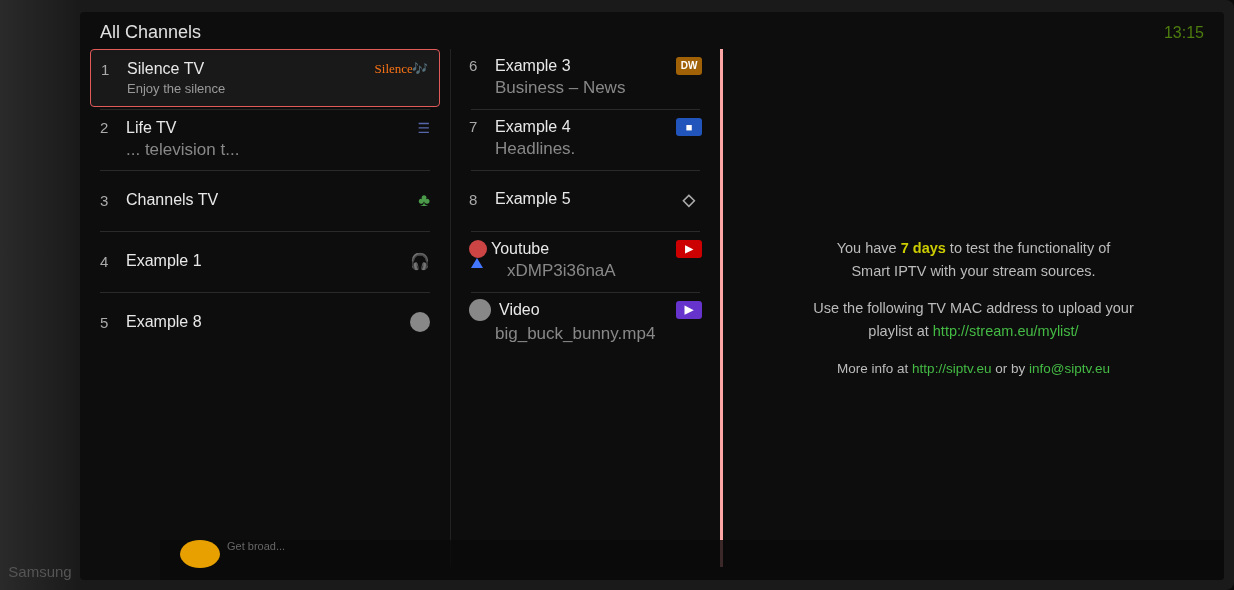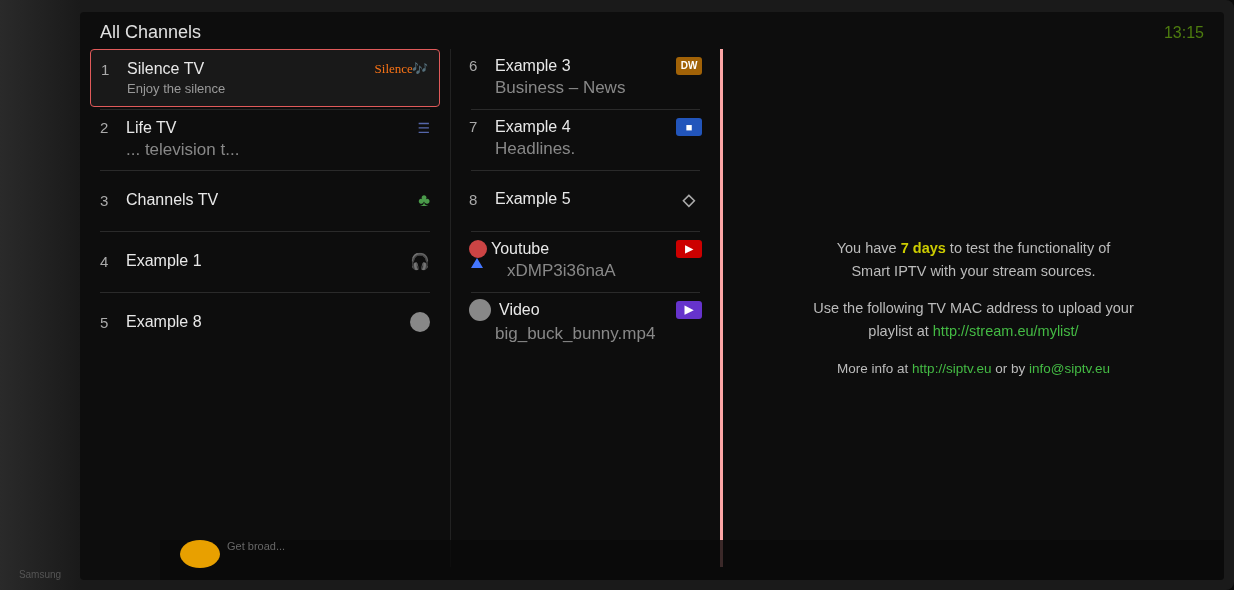--- a/index.html
+++ b/index.html
@@ -259,21 +259,21 @@
       left: 0; top: 0; bottom: 0;
       width: 80px;
       background: linear-gradient(to right, #2a2a2a, #1a1a1a);
       display: flex;
       align-items: flex-end;
       justify-content: center;
       padding-bottom: 10px;
     }
 
     .tv-logo {
-      font-size: 10px;
+      font-size: 15px;
       color: #555;
       text-align: left;
     }
 
     
     .divider {
       height: 1px;
       background: #2a2a2a;
       margin: 0 10px;
     }

